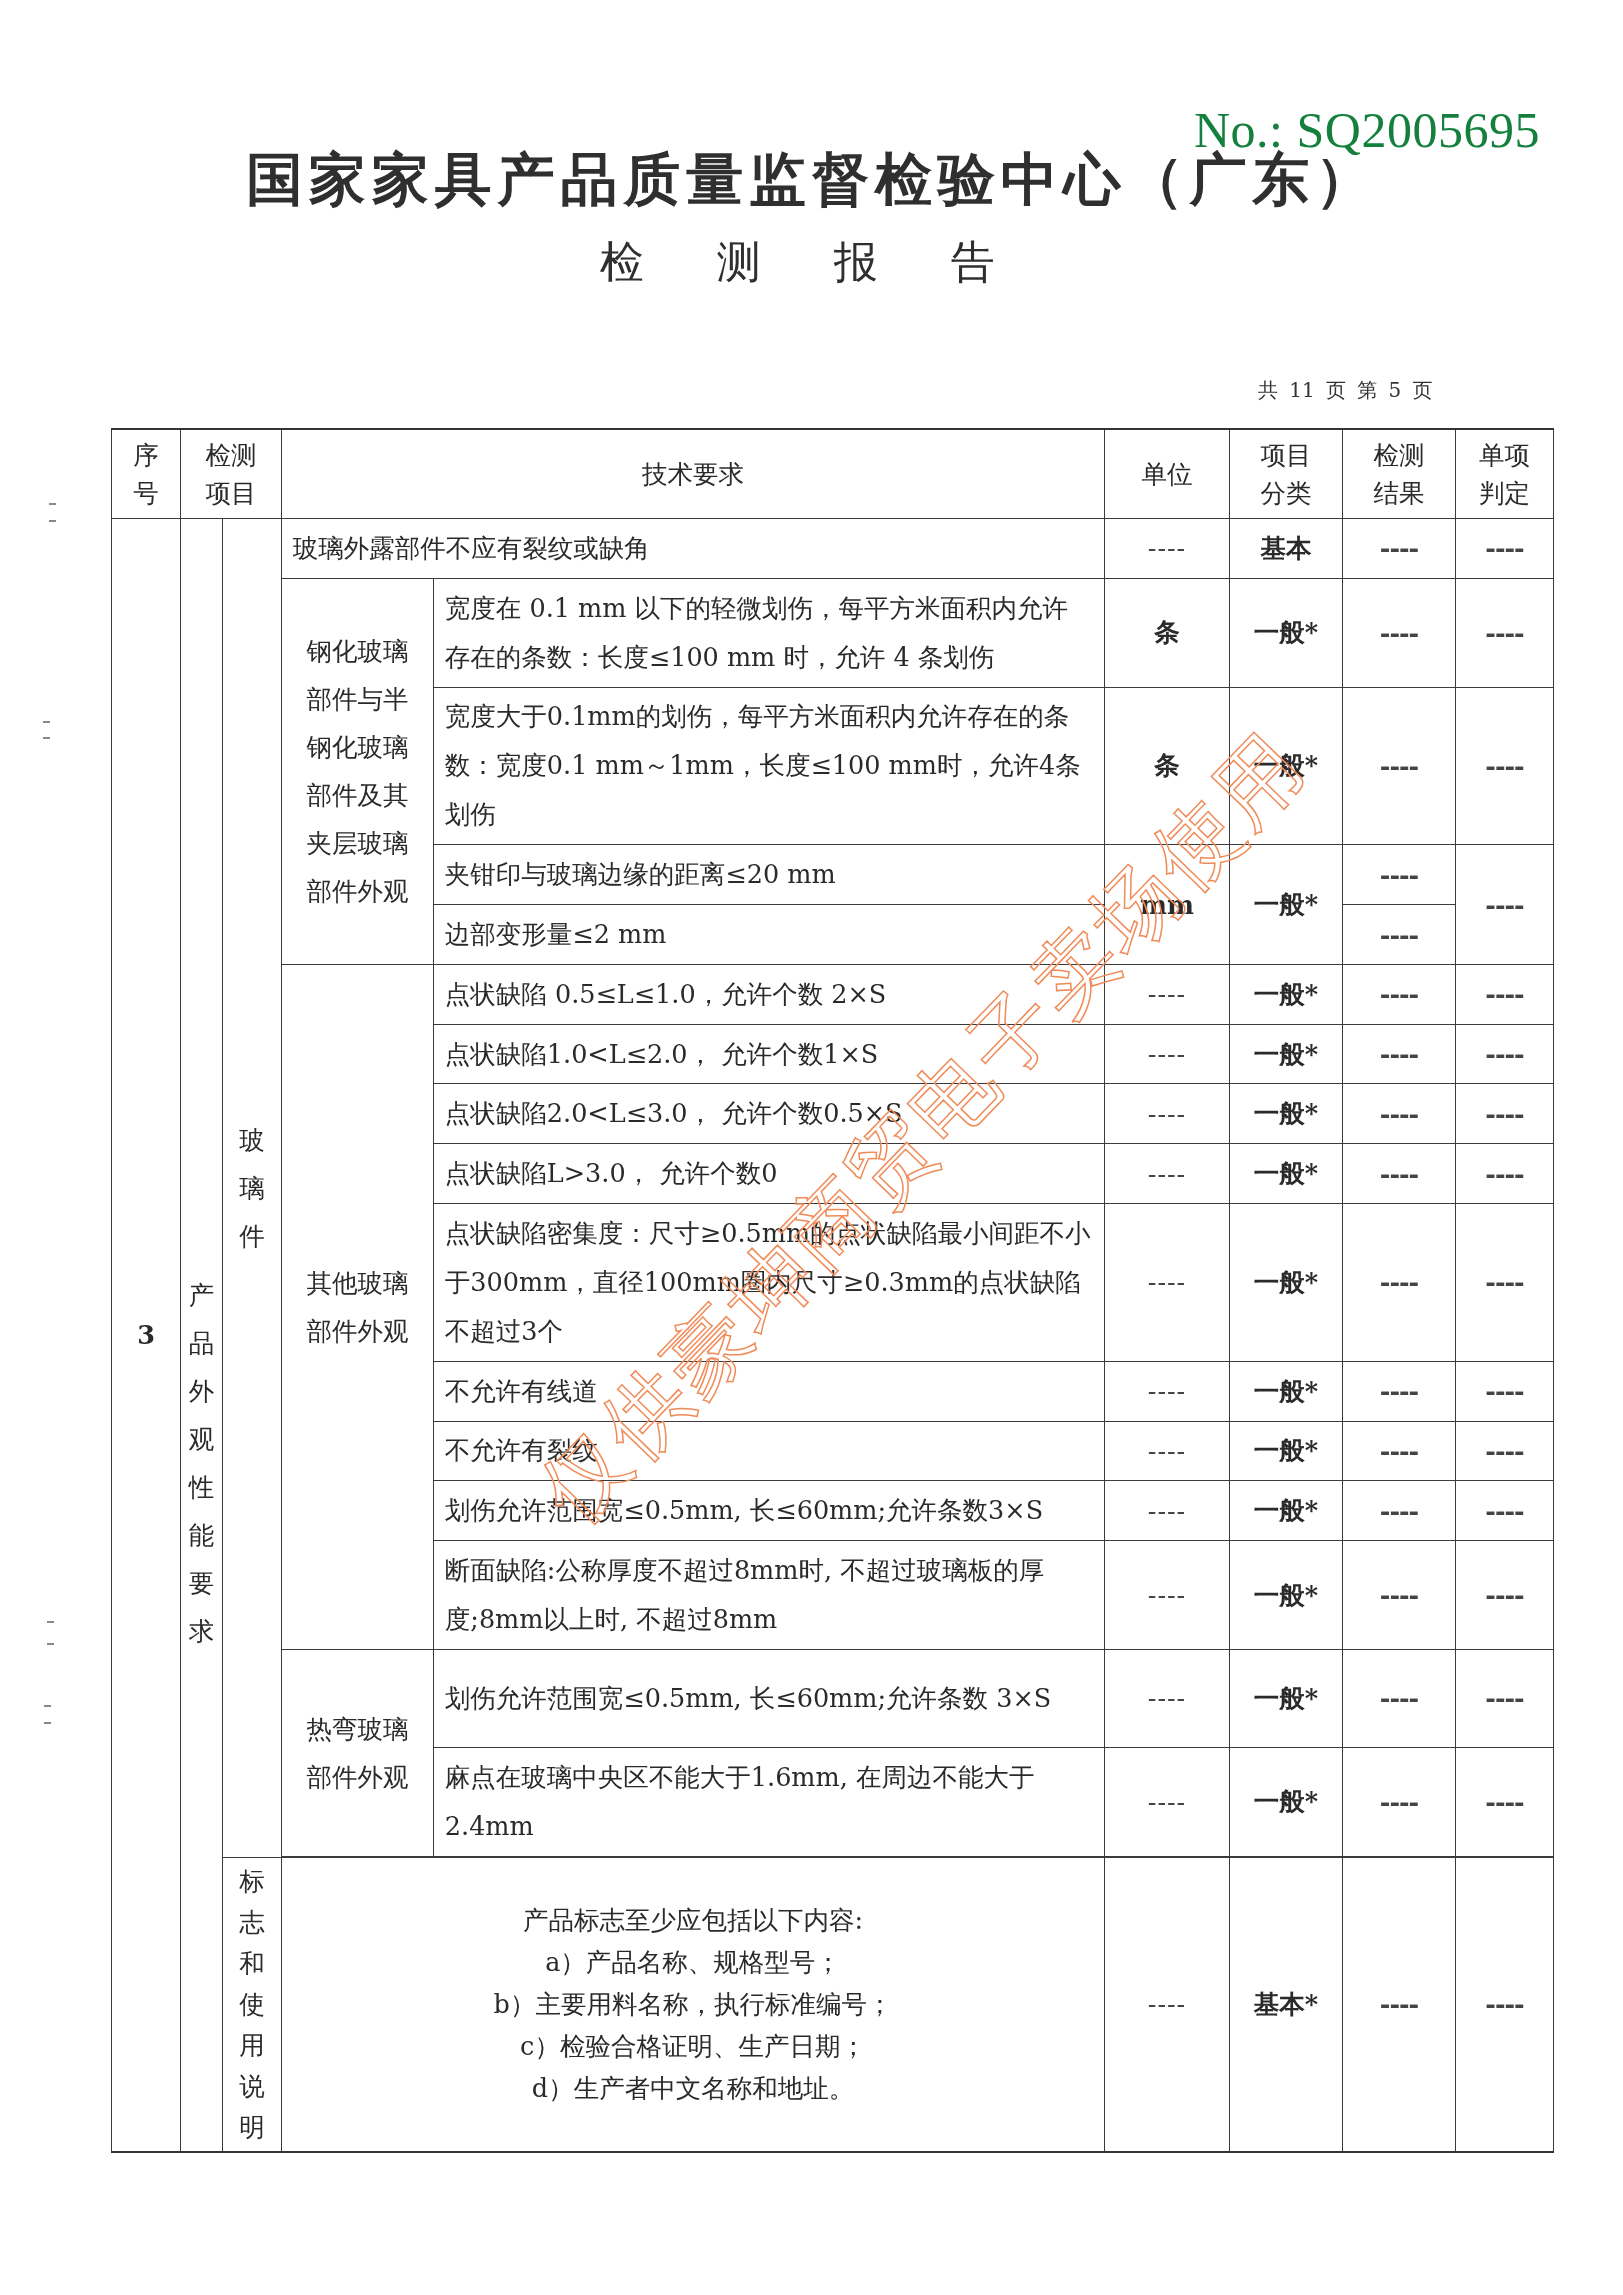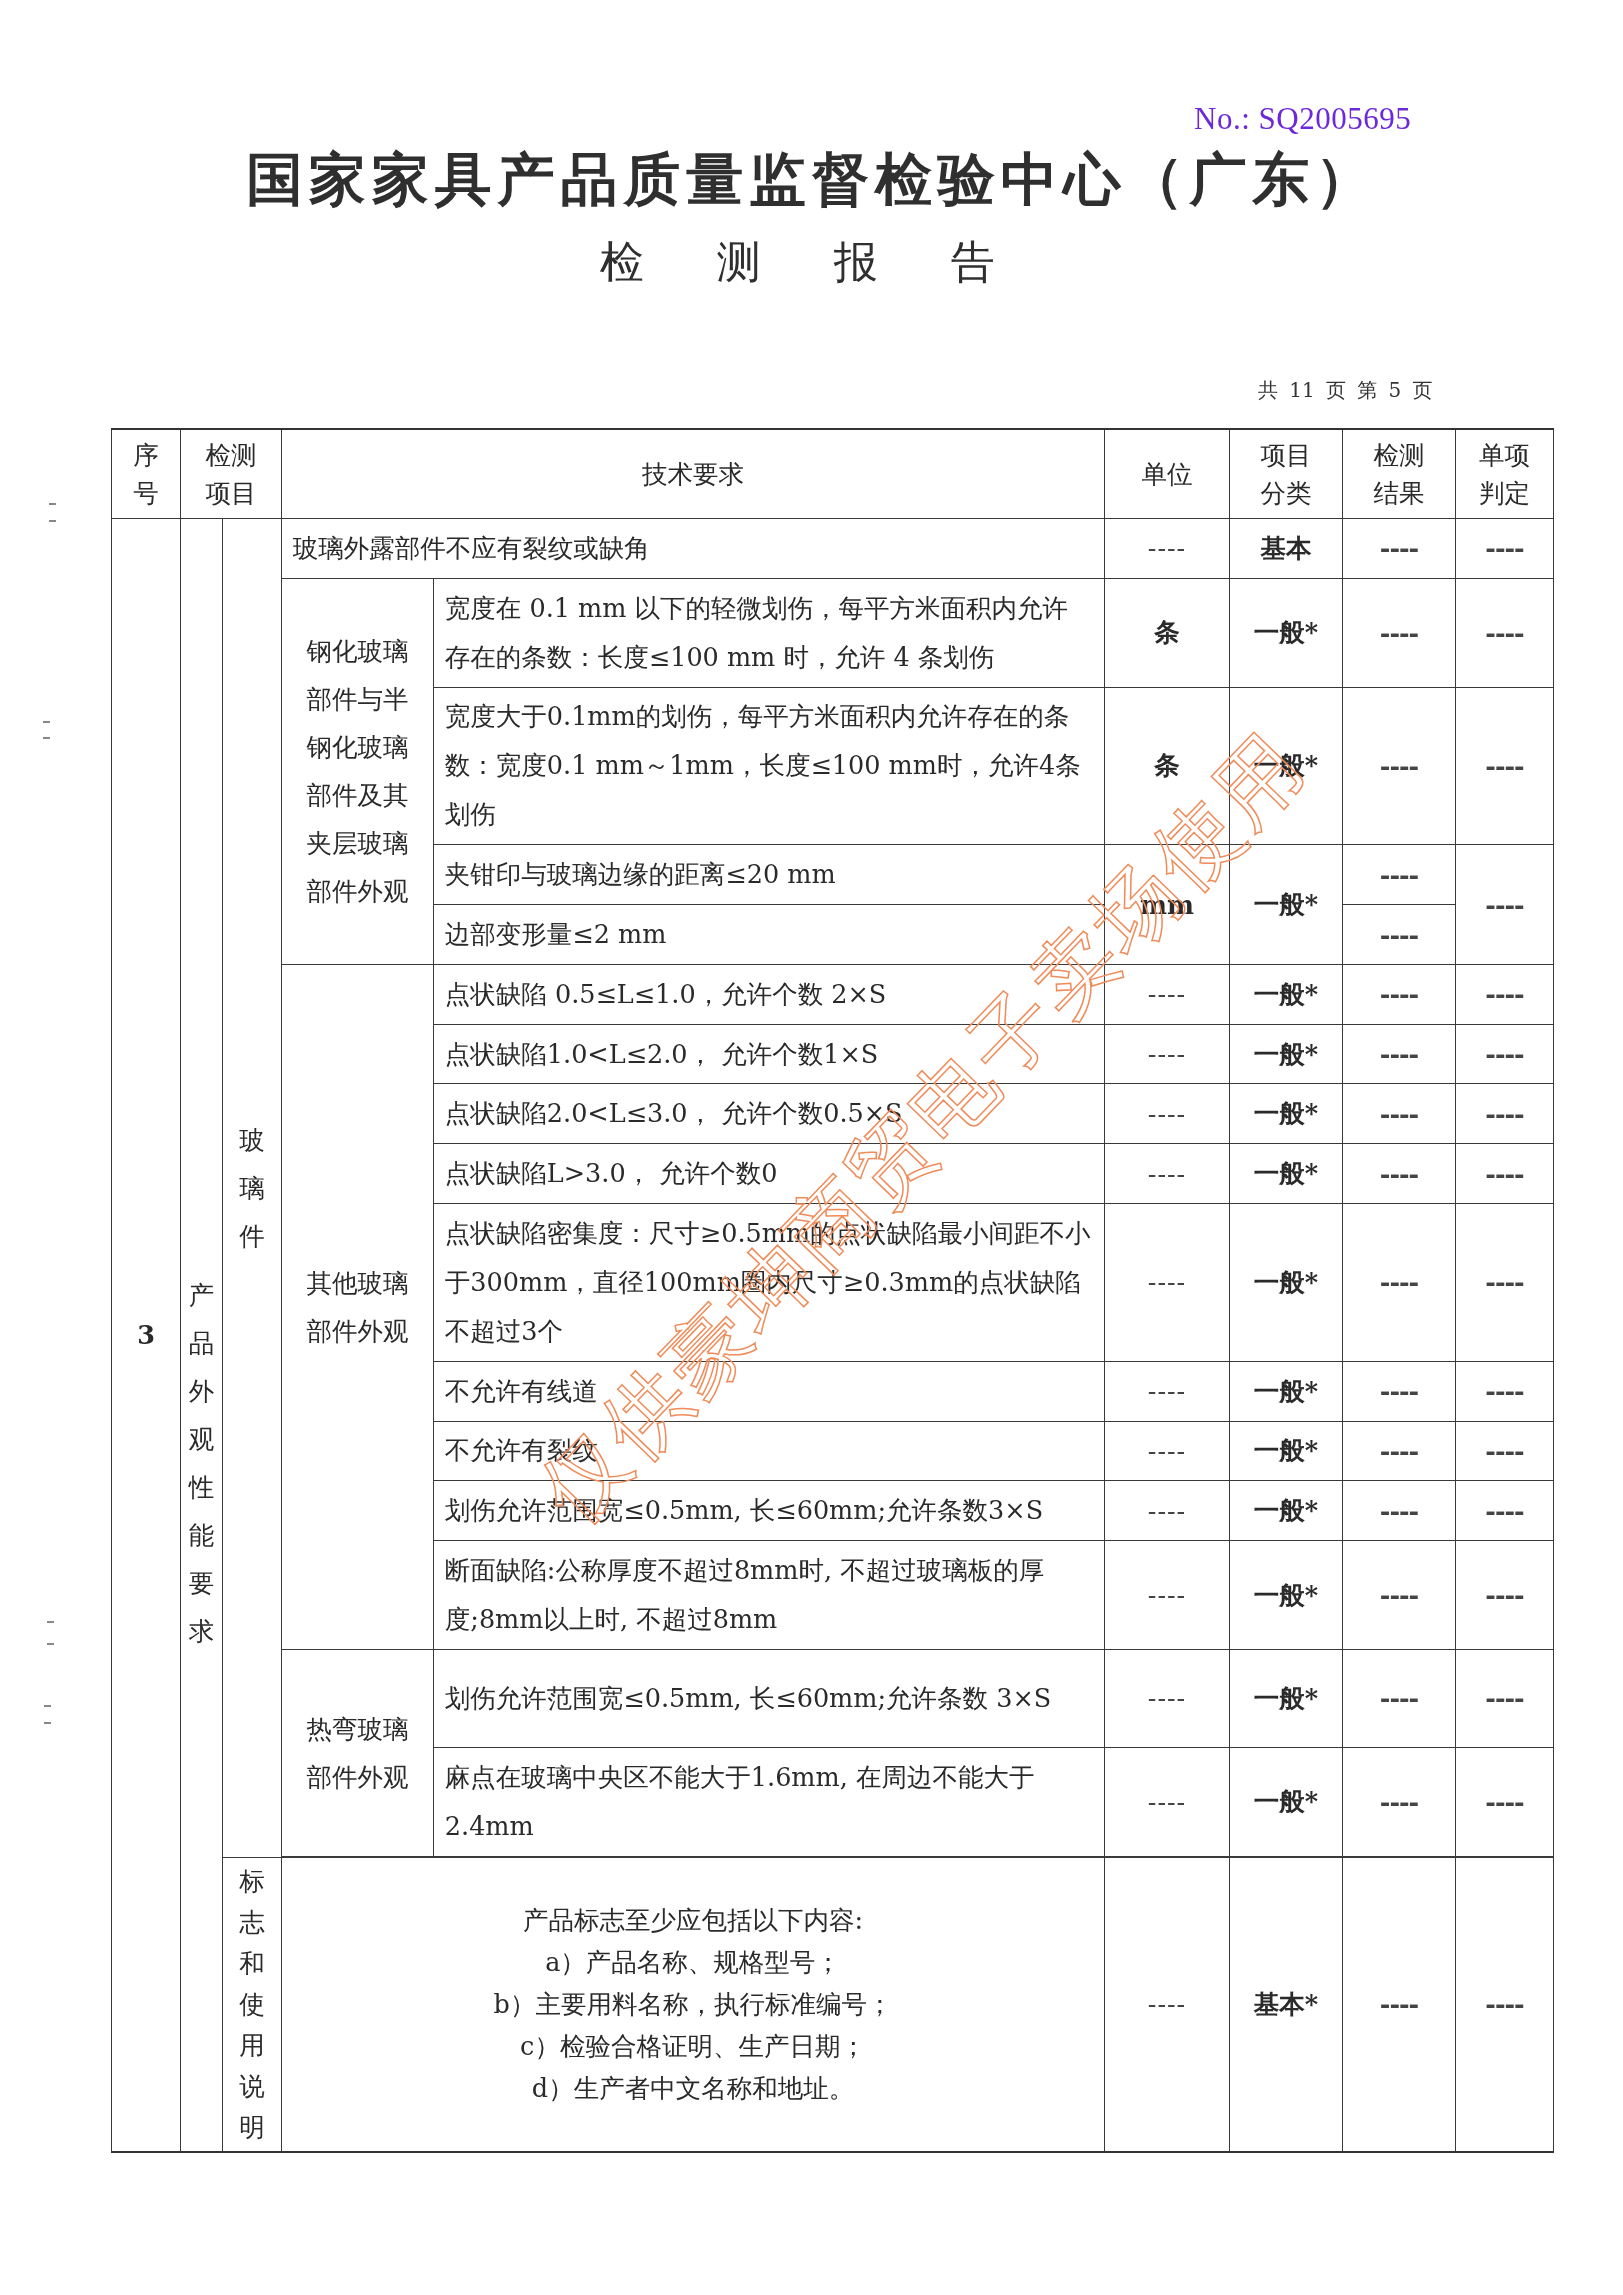--- a/index.html
+++ b/index.html
@@ -1,19 +1,19 @@
 <!DOCTYPE html>
 <html style="font-size:7.9px"><head>
 <meta charset="utf-8">
 <style>
   html, body { margin: 0; padding: 0; background: #ffffff; }
   body { width: 1624px; height: 2295px; position: relative; overflow: hidden;
          font-family: "DejaVu Serif", "Liberation Serif", serif; color: #2a2a2a; }
-  .report-no { position: absolute; left: 1194px; top: 101px; font-size: 31px;
-               font-family: "Liberation Serif", serif; letter-spacing: 0.5px; color: #6d28d9; }
+  .report-no { position: absolute; left: 1194px; top: 101px; font-size: 50px;
+               font-family: "Liberation Serif", serif; letter-spacing: 0.5px; color: #15803d; }
   .org-title { position: absolute; left: 0; width: 1624px; top: 142px; text-align: center;
                font-size: 57px; letter-spacing: 5.9px; font-weight: bold; color: #2f2f2f; }
   .doc-title { position: absolute; left: 0; width: 1624px; top: 233px; text-align: center;
                font-size: 44px; letter-spacing: 29.5px; color: #2f2f2f; }
   .page-info { position: absolute; left: 1258px; top: 377px; font-size: 20px; color: #333; word-spacing: 4.9px; }
 
   table.report { position: absolute; left: 111px; top: 428px; width: 1442px;
                  border-collapse: collapse; table-layout: fixed; font-size: 25.5px; }
   table.report td, table.report th { border: 1.5px solid #3a3a3a; padding: 0; vertical-align: middle; }
   table.report { border-top: 2.9px solid #333; border-bottom: 2.9px solid #333; }

